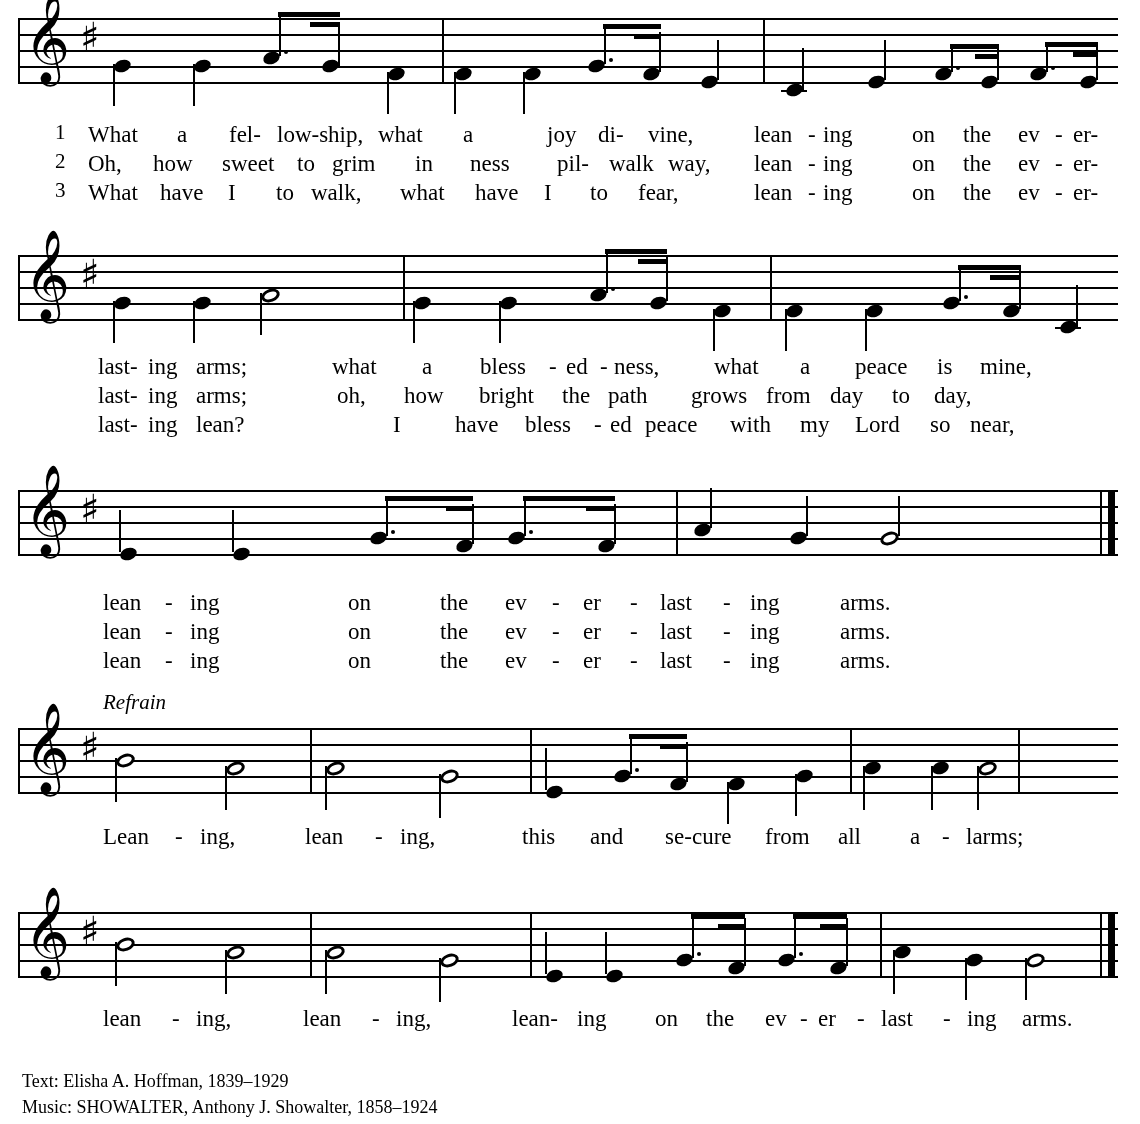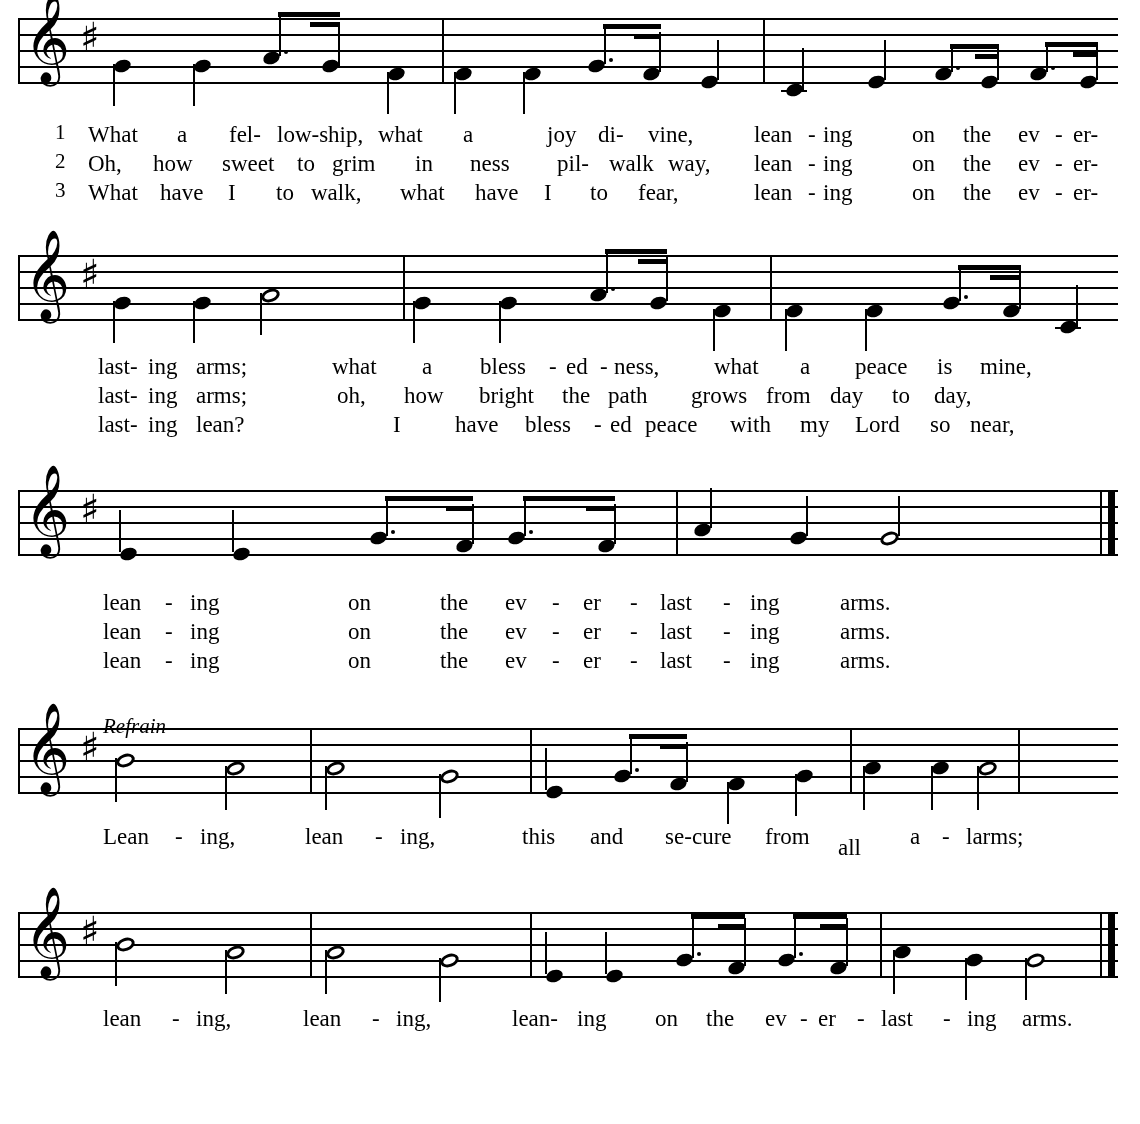--- a/index.html
+++ b/index.html
@@ -495,21 +495,21 @@
       <span class="syl" style="left:552px;">-</span>
       <span class="syl" style="left:583px;">er</span>
       <span class="syl" style="left:630px;">-</span>
       <span class="syl" style="left:660px;">last</span>
       <span class="syl" style="left:723px;">-</span>
       <span class="syl" style="left:750px;">ing</span>
       <span class="syl" style="left:840px;">arms.</span>
     </div>
   </div>
 
-  <div class="refrain-label" style="left:103px; top:690px;margin-top:24px;">Refrain</div>
+  <div class="refrain-label" style="left:103px; top:690px;">Refrain</div>
 
   <div class="system" style="top:728px;">
     <div class="staff">
       <div class="line l1"></div>
       <div class="line l2"></div>
       <div class="line l3"></div>
       <div class="line l4"></div>
       <div class="line l5"></div>
 
       <div class="barline" style="left:0px;"></div>
@@ -565,21 +565,21 @@
       <span class="syl" style="left:175px;">-</span>
       <span class="syl" style="left:200px;">ing,</span>
       <span class="syl" style="left:305px;">lean</span>
       <span class="syl" style="left:375px;">-</span>
       <span class="syl" style="left:400px;">ing,</span>
       <span class="syl" style="left:522px;">this</span>
       <span class="syl" style="left:590px;">and</span>
       <span class="syl" style="left:665px;">se-</span>
       <span class="syl" style="left:692px;">cure</span>
       <span class="syl" style="left:765px;">from</span>
-      <span class="syl" style="left:838px;margin-top:11px;">all</span>
+      <span class="syl" style="left:838px;">all</span>
       <span class="syl" style="left:910px;">a</span>
       <span class="syl" style="left:942px;">-</span>
       <span class="syl" style="left:966px;">larms;</span>
     </div>
   </div>
 
   <div class="system" style="top:912px;">
     <div class="staff">
       <div class="line l1"></div>
       <div class="line l2"></div>
@@ -656,14 +656,18 @@
       <span class="syl" style="left:800px;">-</span>
       <span class="syl" style="left:818px;">er</span>
       <span class="syl" style="left:857px;">-</span>
       <span class="syl" style="left:881px;">last</span>
       <span class="syl" style="left:943px;">-</span>
       <span class="syl" style="left:967px;">ing</span>
       <span class="syl" style="left:1022px;">arms.</span>
     </div>
   </div>
 
+  <div class="credits" style="top:1068px;">
+    <div>Text: Elisha A. Hoffman, 1839–1929</div>
+    <div>Music: SHOWALTER, Anthony J. Showalter, 1858–1924</div>
+  </div>
 
 </div>
 
 </body></html>

